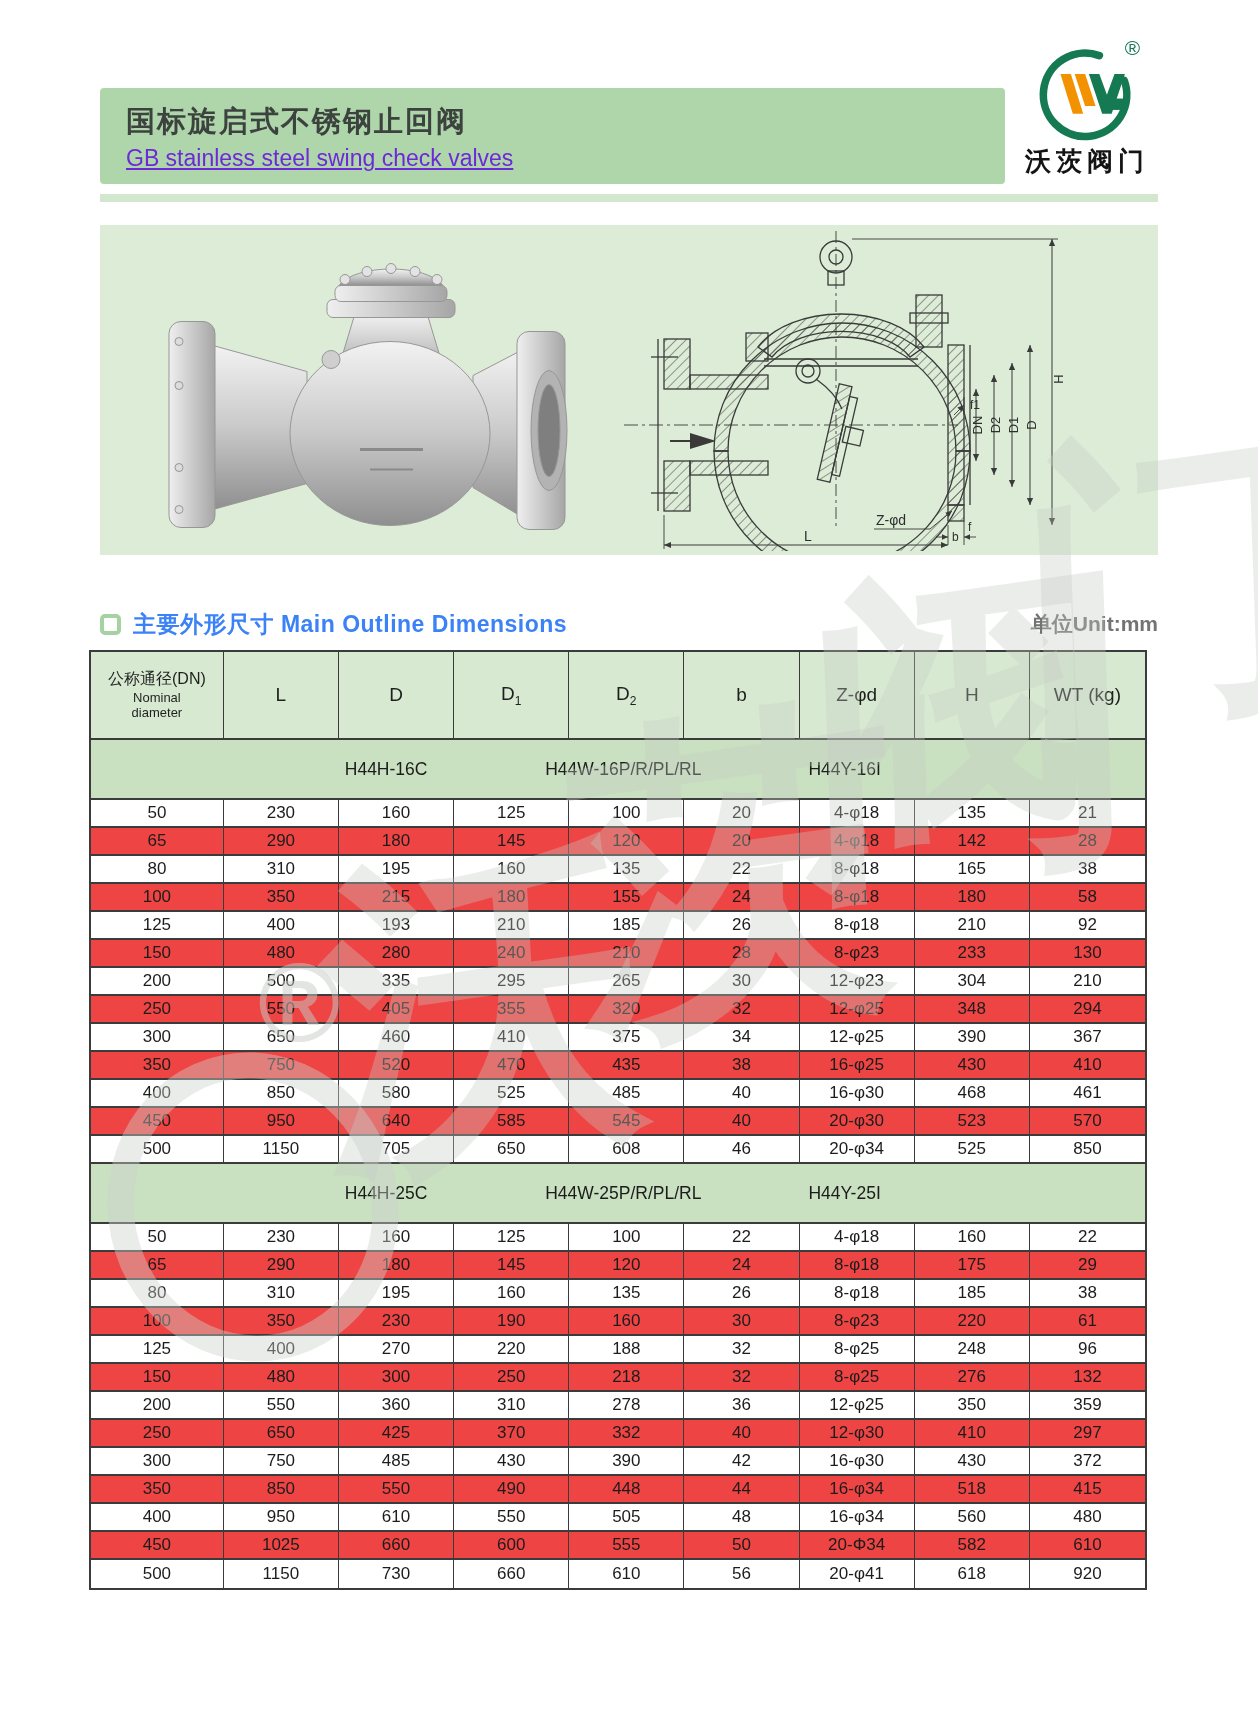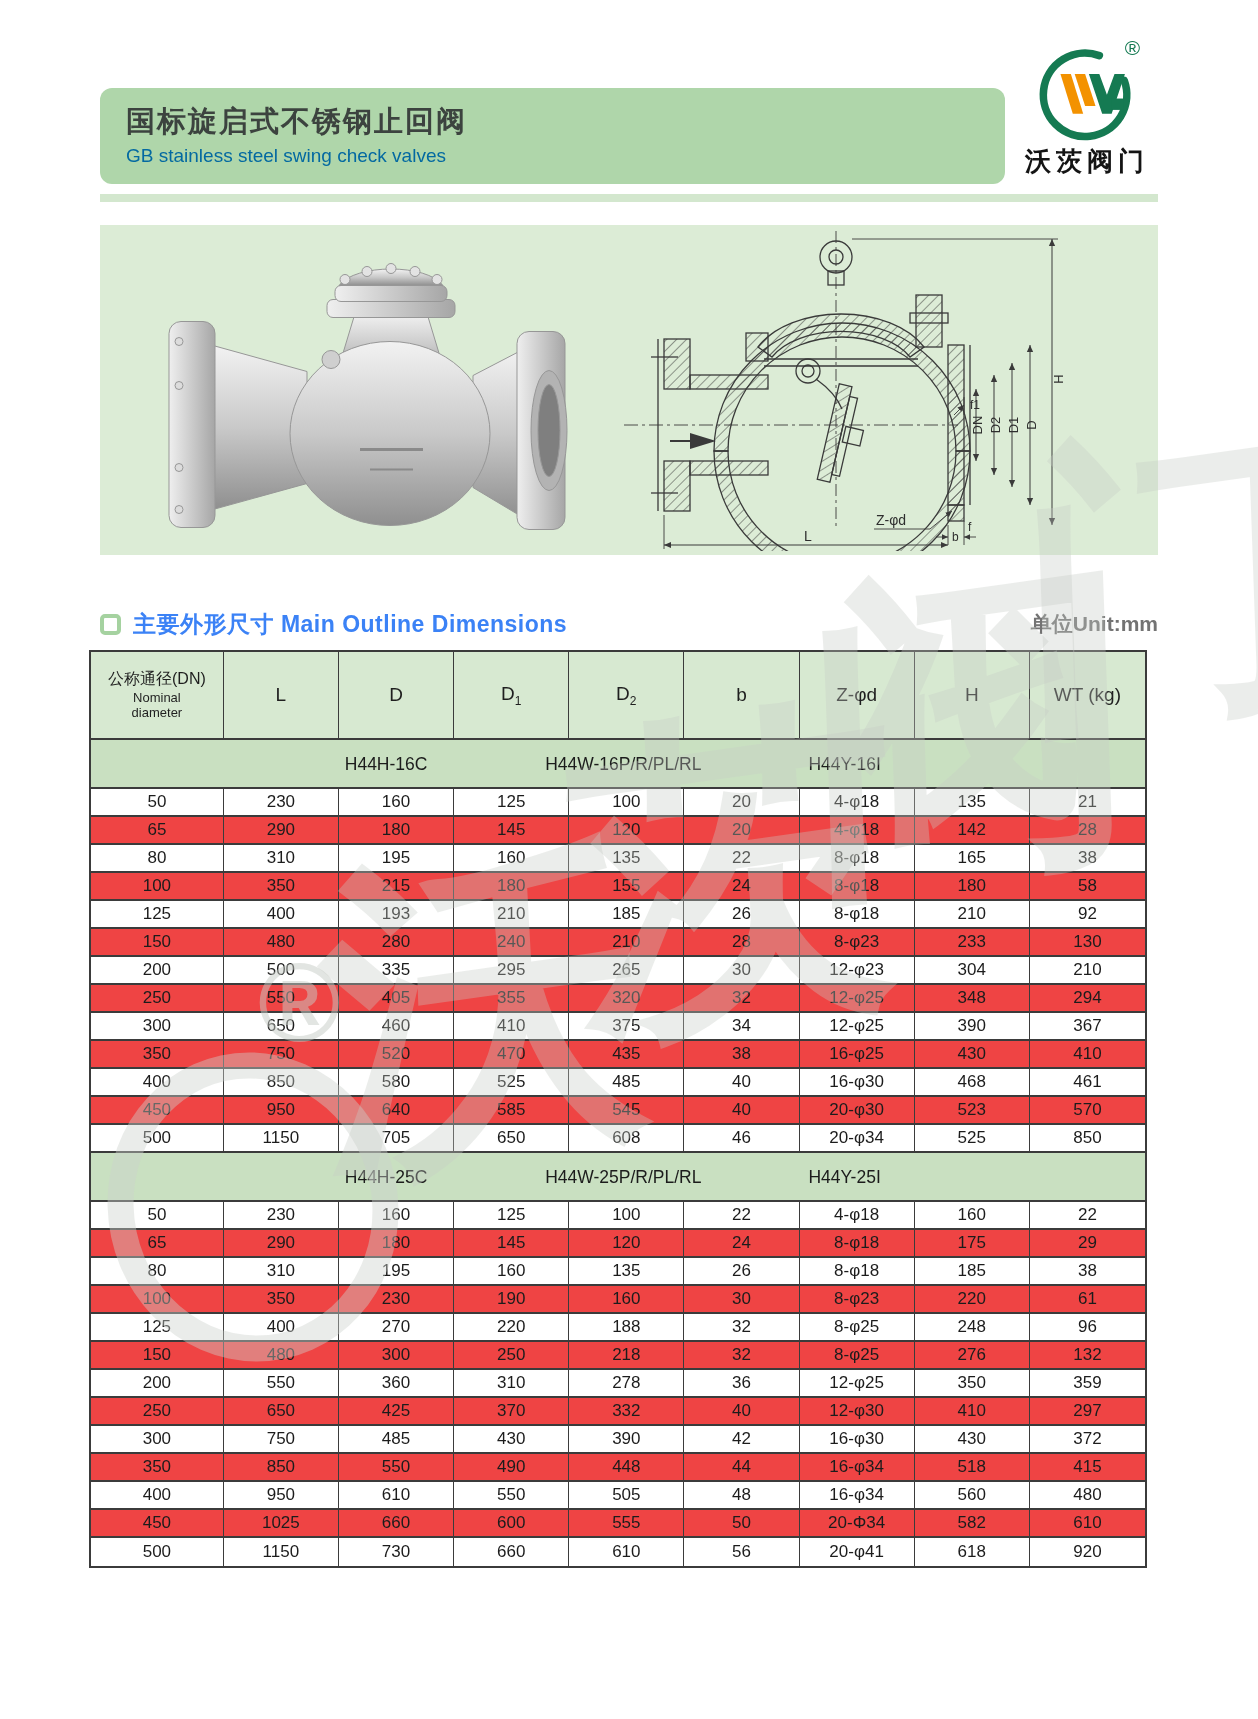--- a/index.html
+++ b/index.html
@@ -4,43 +4,43 @@
 <style>
   * { margin:0; padding:0; box-sizing:border-box; }
   body { background:#ffffff; }
   .page {
     position:relative; width:1258px; height:1719px; background:#fff;
     font-family:"Liberation Sans", sans-serif; overflow:hidden;
   }
   
   .title-band {
     position:absolute; left:100px; top:88px; width:905px; height:96px;
-    background:#afd6aa; border-radius:12px; padding:14px 0 0 26px;
+    background:#afd6aa; border-radius:4px; padding:14px 0 0 26px;
   }
   .title-zh { font-size:29px; font-weight:bold; color:#3c433f; letter-spacing:2px; }
-  .title-en { font-size:19px; color:#0369a1; margin-top:3px; }
+  .title-en { font-size:23px; color:#6d28d9; margin-top:3px;text-decoration:underline; }
   .logo-block { position:absolute; left:1008px; top:36px; width:158px; text-align:center; }
   .logo-mark { width:110px; height:108px; display:block; margin:0 auto; }
   .brand-name { font-size:26px; font-weight:bold; color:#141414; letter-spacing:5px; white-space:nowrap; margin-top:0px;text-align:center; }
   .subbar { position:absolute; left:100px; top:194px; width:1058px; height:8px; background:#d3e7ce; }
   
   .panel { position:absolute; left:100px; top:225px; width:1058px; height:330px; background:#dcecd6; }
   .photo { position:absolute; left:55px; top:12px; width:430px; height:306px; }
   .drawing { position:absolute; left:518px; top:4px; width:448px; height:322px; }
   
   .section-row { position:absolute; left:100px; top:604px; width:1058px; height:40px; display:flex; align-items:center; }
   .bullet { width:21px; height:21px; border:4px solid #a5d2a0; background:#fff; border-radius:5px; flex:0 0 auto; }
   .section-title { margin-left:12px; font-size:23px; font-weight:bold; color:#3b82f6; letter-spacing:0.5px; }
   .unit { margin-left:auto; font-size:21px; font-weight:bold; color:#737373; }
   
   .dims-table { position:absolute; left:89px; top:650px; width:1058px; border:2px solid #3b3b3b; background:#fff; }
   .tr { display:grid; grid-template-columns:12.6% repeat(8, 1fr); border-bottom:2px solid #3b3b3b; }
   .tr:last-child { border-bottom:none; }
   .tr.thead { height:88px; background:#d7e9d1; }
-  .tr.model { display:block; position:relative; height:49px; background:#c9e0c1; }
+  .tr.model { display:block; position:relative; height:60px; background:#c9e0c1; }
   .tr.data { height:28px; background:#ffffff; }
   .tr.data.alt { background:#ef4444; }
   .th, .td { display:flex; align-items:center; justify-content:center; border-right:1px solid #3b3b3b; }
   .th:last-child, .td:last-child { border-right:none; }
   .td { font-size:17px; color:#1c1c1c; }
   .th { flex-direction:column; font-size:19px; color:#1f1f1f; }
   .th .zh { font-size:16px; line-height:1.3; }
   .th .en { font-size:13px; line-height:1.2; }
   .th sub { font-size:12px; }
   .tr.model span { position:absolute; top:50%; transform:translate(-50%,-50%); font-size:17.5px; color:#1c1c1c; white-space:nowrap; }

